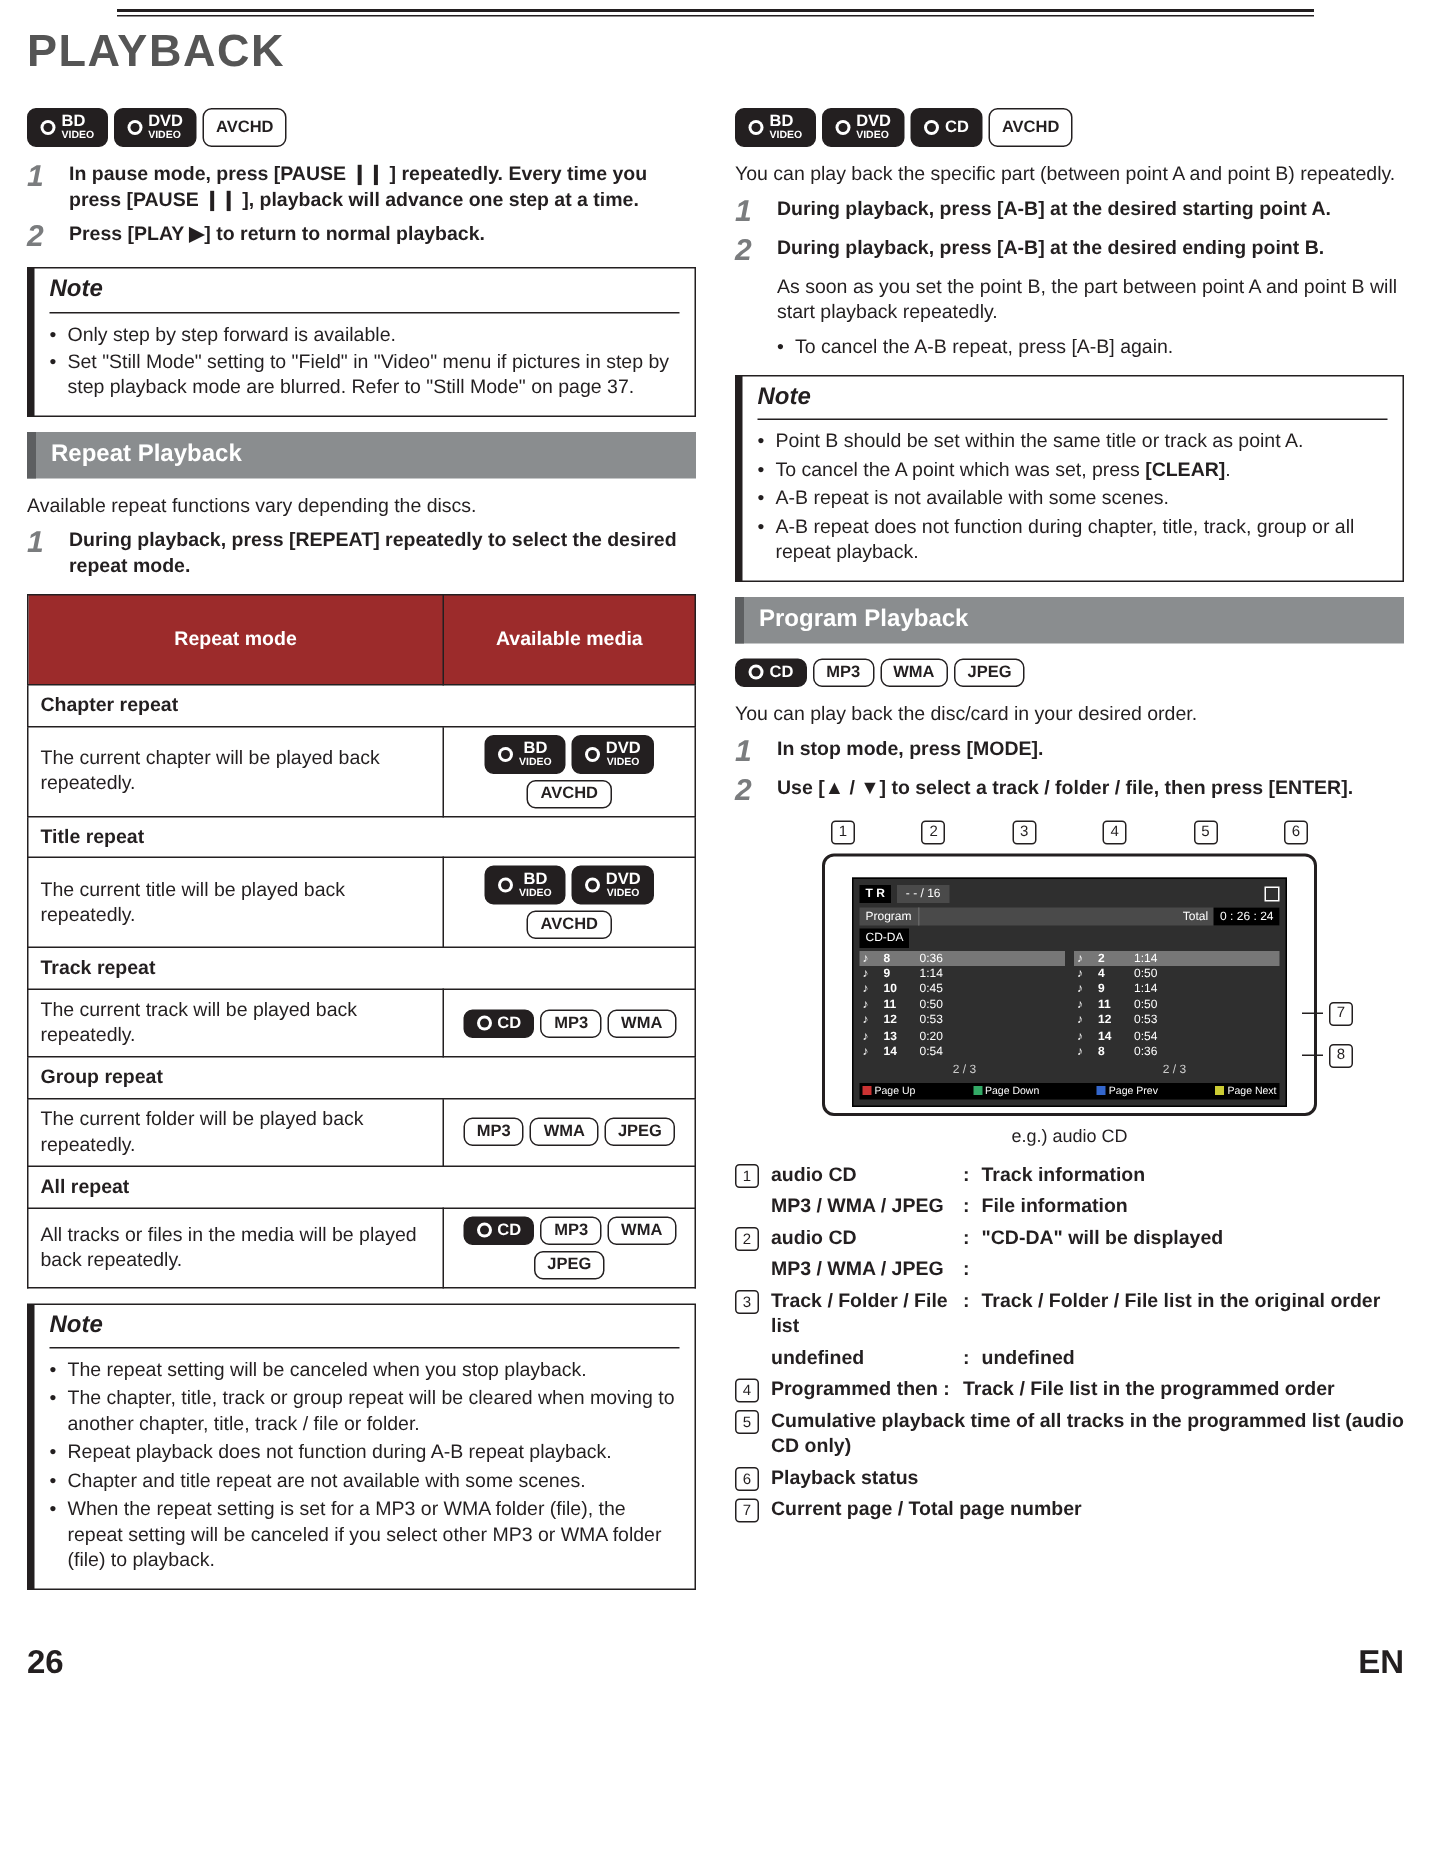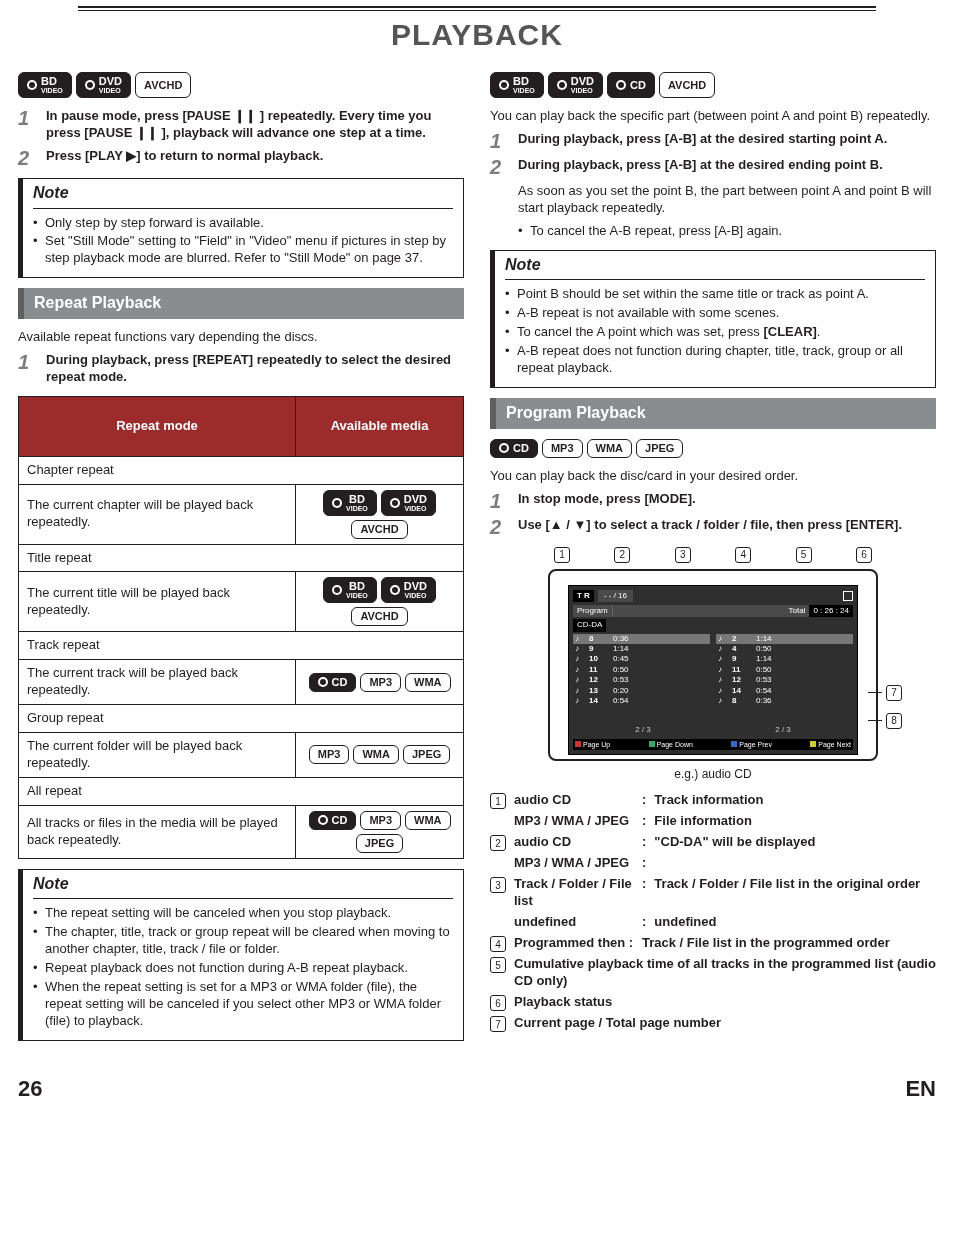--- a/index.html
+++ b/index.html
@@ -9,21 +9,20 @@
     color: #231f20;
     background: #fff;
     width: 954px;
     margin: 0 auto;
     padding: 0 18px 30px 18px;
     line-height: 1.3;
   }
   .rule-outer { border-top: 2px solid #231f20; margin: 6px 60px 0 60px; }
   .rule-inner { border-top: 1px solid #231f20; margin: 2px 60px 0 60px; }
   h1.page-title {
-    text-align: center;
     font-weight: 800;
     letter-spacing: 1px;
     font-size: 30px;
     color: #555;
     margin: 4px 0 12px 0;
   }
   .columns { display: flex; gap: 26px; }
   .col { flex: 1 1 0; min-width: 0; }
   .section-header {
     background: #8a8d8f;
@@ -80,21 +79,21 @@
     font-size: 13px;
     padding: 21px 8px;
     border: 1px solid #231f20;
     text-align: center;
   }
   table.repeat td {
     border: 1px solid #231f20;
     padding: 5px 8px;
     vertical-align: middle;
   }
-  table.repeat td.mode { font-weight: 400; }
+  table.repeat td.mode { font-weight: 700; }
   table.repeat td.media { text-align: center; }
   table.repeat td.media .media-row { justify-content: center; margin: 0; }
   .footer { display:flex; justify-content:space-between; font-weight:800; font-size:22px; margin-top:24px;}
   
   .diagram-wrap { position:relative; margin:10px auto; width:330px; }
   .diagram-labels-top { display:flex; justify-content:space-between; margin-bottom:6px; padding:0 6px;}
   .num-circle { width:16px; height:16px; border:1px solid #231f20; border-radius:3px; font-size:10px; display:inline-flex; align-items:center; justify-content:center; font-weight:400;}
   .tv-frame { border:2px solid #231f20; border-radius:8px; padding:14px 18px 4px 18px; background:#fff; position:relative;}
   .tv-inner { background:#2f2f2f; border:1px solid #000; padding:4px; color:#fff; font-size:9px;}
   .ti-top { display:flex; align-items:center; gap:4px; margin-bottom:3px;}
@@ -290,20 +289,21 @@
           </tr>
         </tbody>
     </table>
 
     <div class="note-box">
       <div class="note-title">Note</div>
       <ul class="bullets">
         <li>The repeat setting will be canceled when you stop playback.</li>
         <li>The chapter, title, track or group repeat will be cleared when moving to another chapter, title, track / file or folder.</li>
         <li>Repeat playback does not function during A-B repeat playback.</li>
+        <li>Chapter and title repeat are not available with some scenes.</li>
         <li>When the repeat setting is set for a MP3 or WMA folder (file), the repeat setting will be canceled if you select other MP3 or WMA folder (file) to playback.</li>
       </ul>
     </div>
   </div>
 
   <div class="col">
 
     <div class="media-row">
       <span class="badge dark">
           <span class="disc"></span>
@@ -331,22 +331,22 @@
     </div>
     <p class="step-sub">As soon as you set the point B, the part between point A and point B will start playback repeatedly.</p>
     <ul class="bullets" style="margin-left:28px;">
       <li>To cancel the A-B repeat, press [A-B] again.</li>
     </ul>
 
     <div class="note-box">
       <div class="note-title">Note</div>
       <ul class="bullets">
         <li>Point B should be set within the same title or track as point A.</li>
+        <li>To cancel the A point which was set, press <b>[CLEAR]</b>.</li>
         <li>A-B repeat is not available with some scenes.</li>
-        <li>To cancel the A point which was set, press <b>[CLEAR]</b>.</li>
         <li>A-B repeat does not function during chapter, title, track, group or all repeat playback.</li>
       </ul>
     </div>
 
     <div class="section-header">Program Playback</div>
     <div class="media-row">
       <span class="badge dark">
           <span class="disc"></span>
           <span>CD</span>
         </span>
@@ -455,21 +455,21 @@
                   <span class="n">14</span>
                   <span class="t">0:54</span>
                 </div>
                 <div class="ti-row">
                   <span style="width:8px;">♪</span>
                   <span class="n">8</span>
                   <span class="t">0:36</span>
                 </div>
               </div>
           </div>
-          <div style="display:flex;margin-top:17px;">
+          <div style="display:flex;">
             <div class="ti-pager" style="flex:1">2   /   3</div>
             <div class="ti-pager" style="flex:1">2   /   3</div>
           </div>
           <div class="ti-footer">
             <span class="ti-fbtn">
                 <span class="sq r"></span>
                 <span>Page Up</span>
               </span>
             <span class="ti-fbtn">
                 <span class="sq g"></span>

